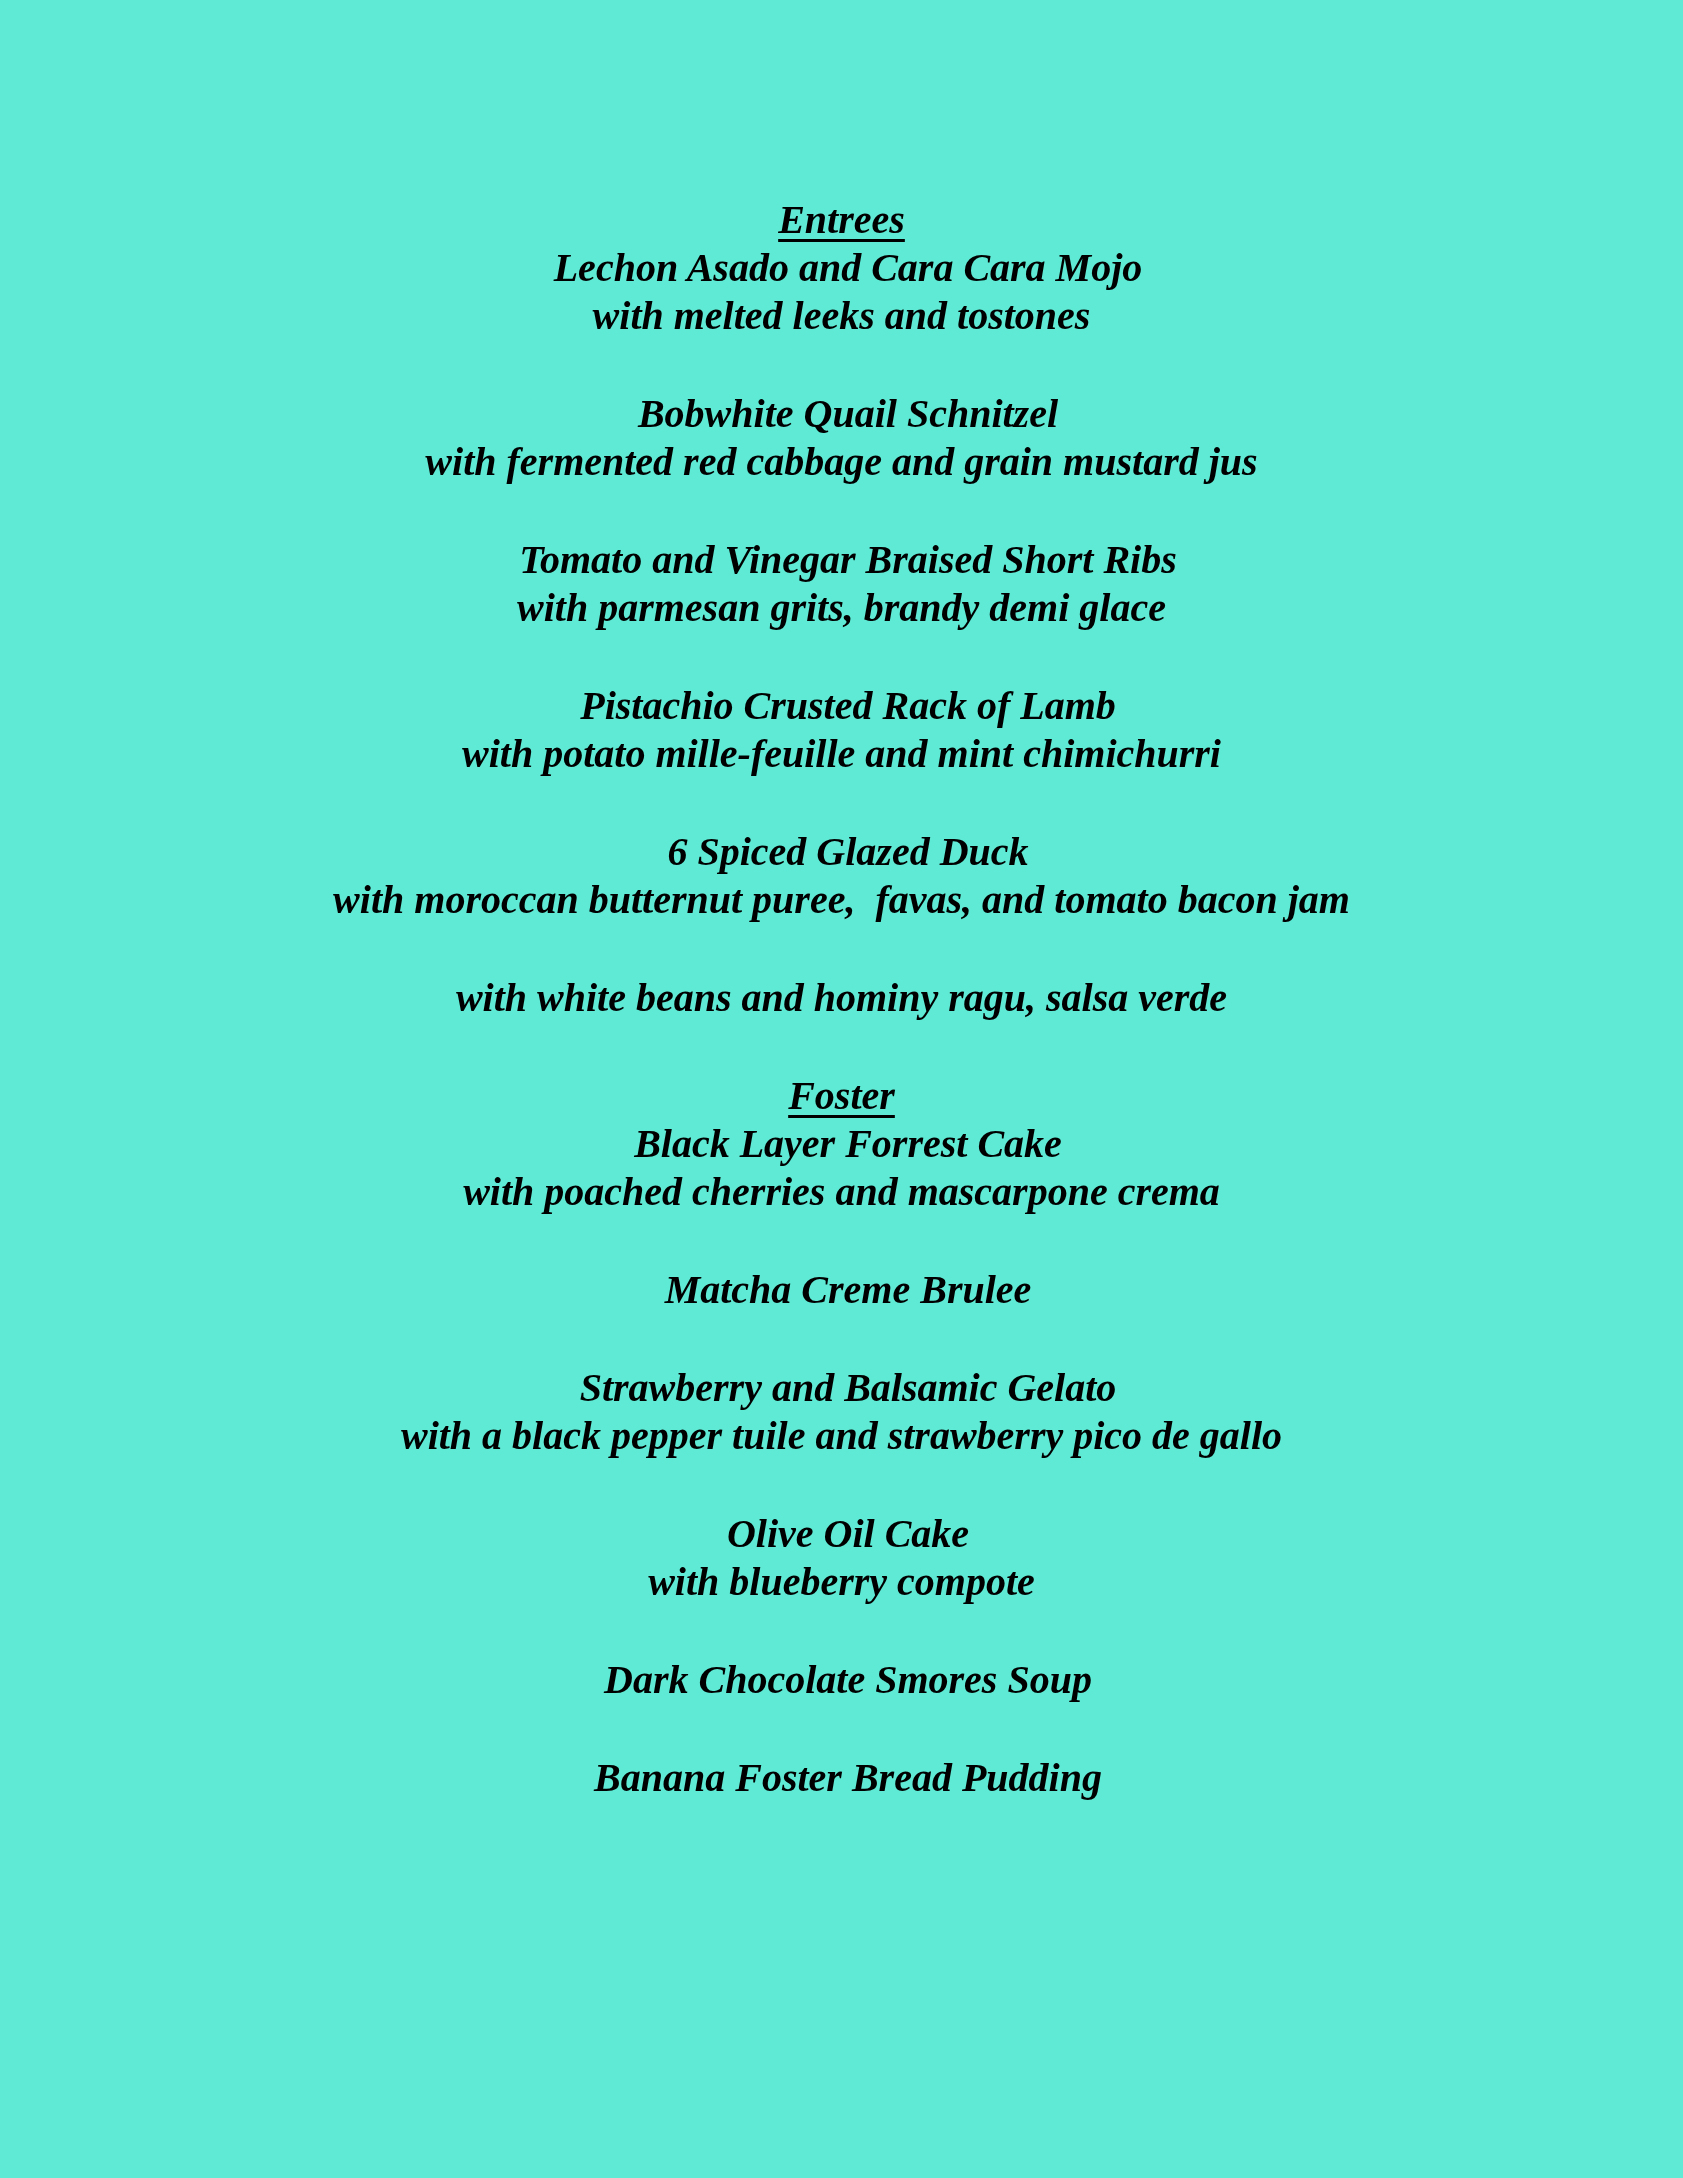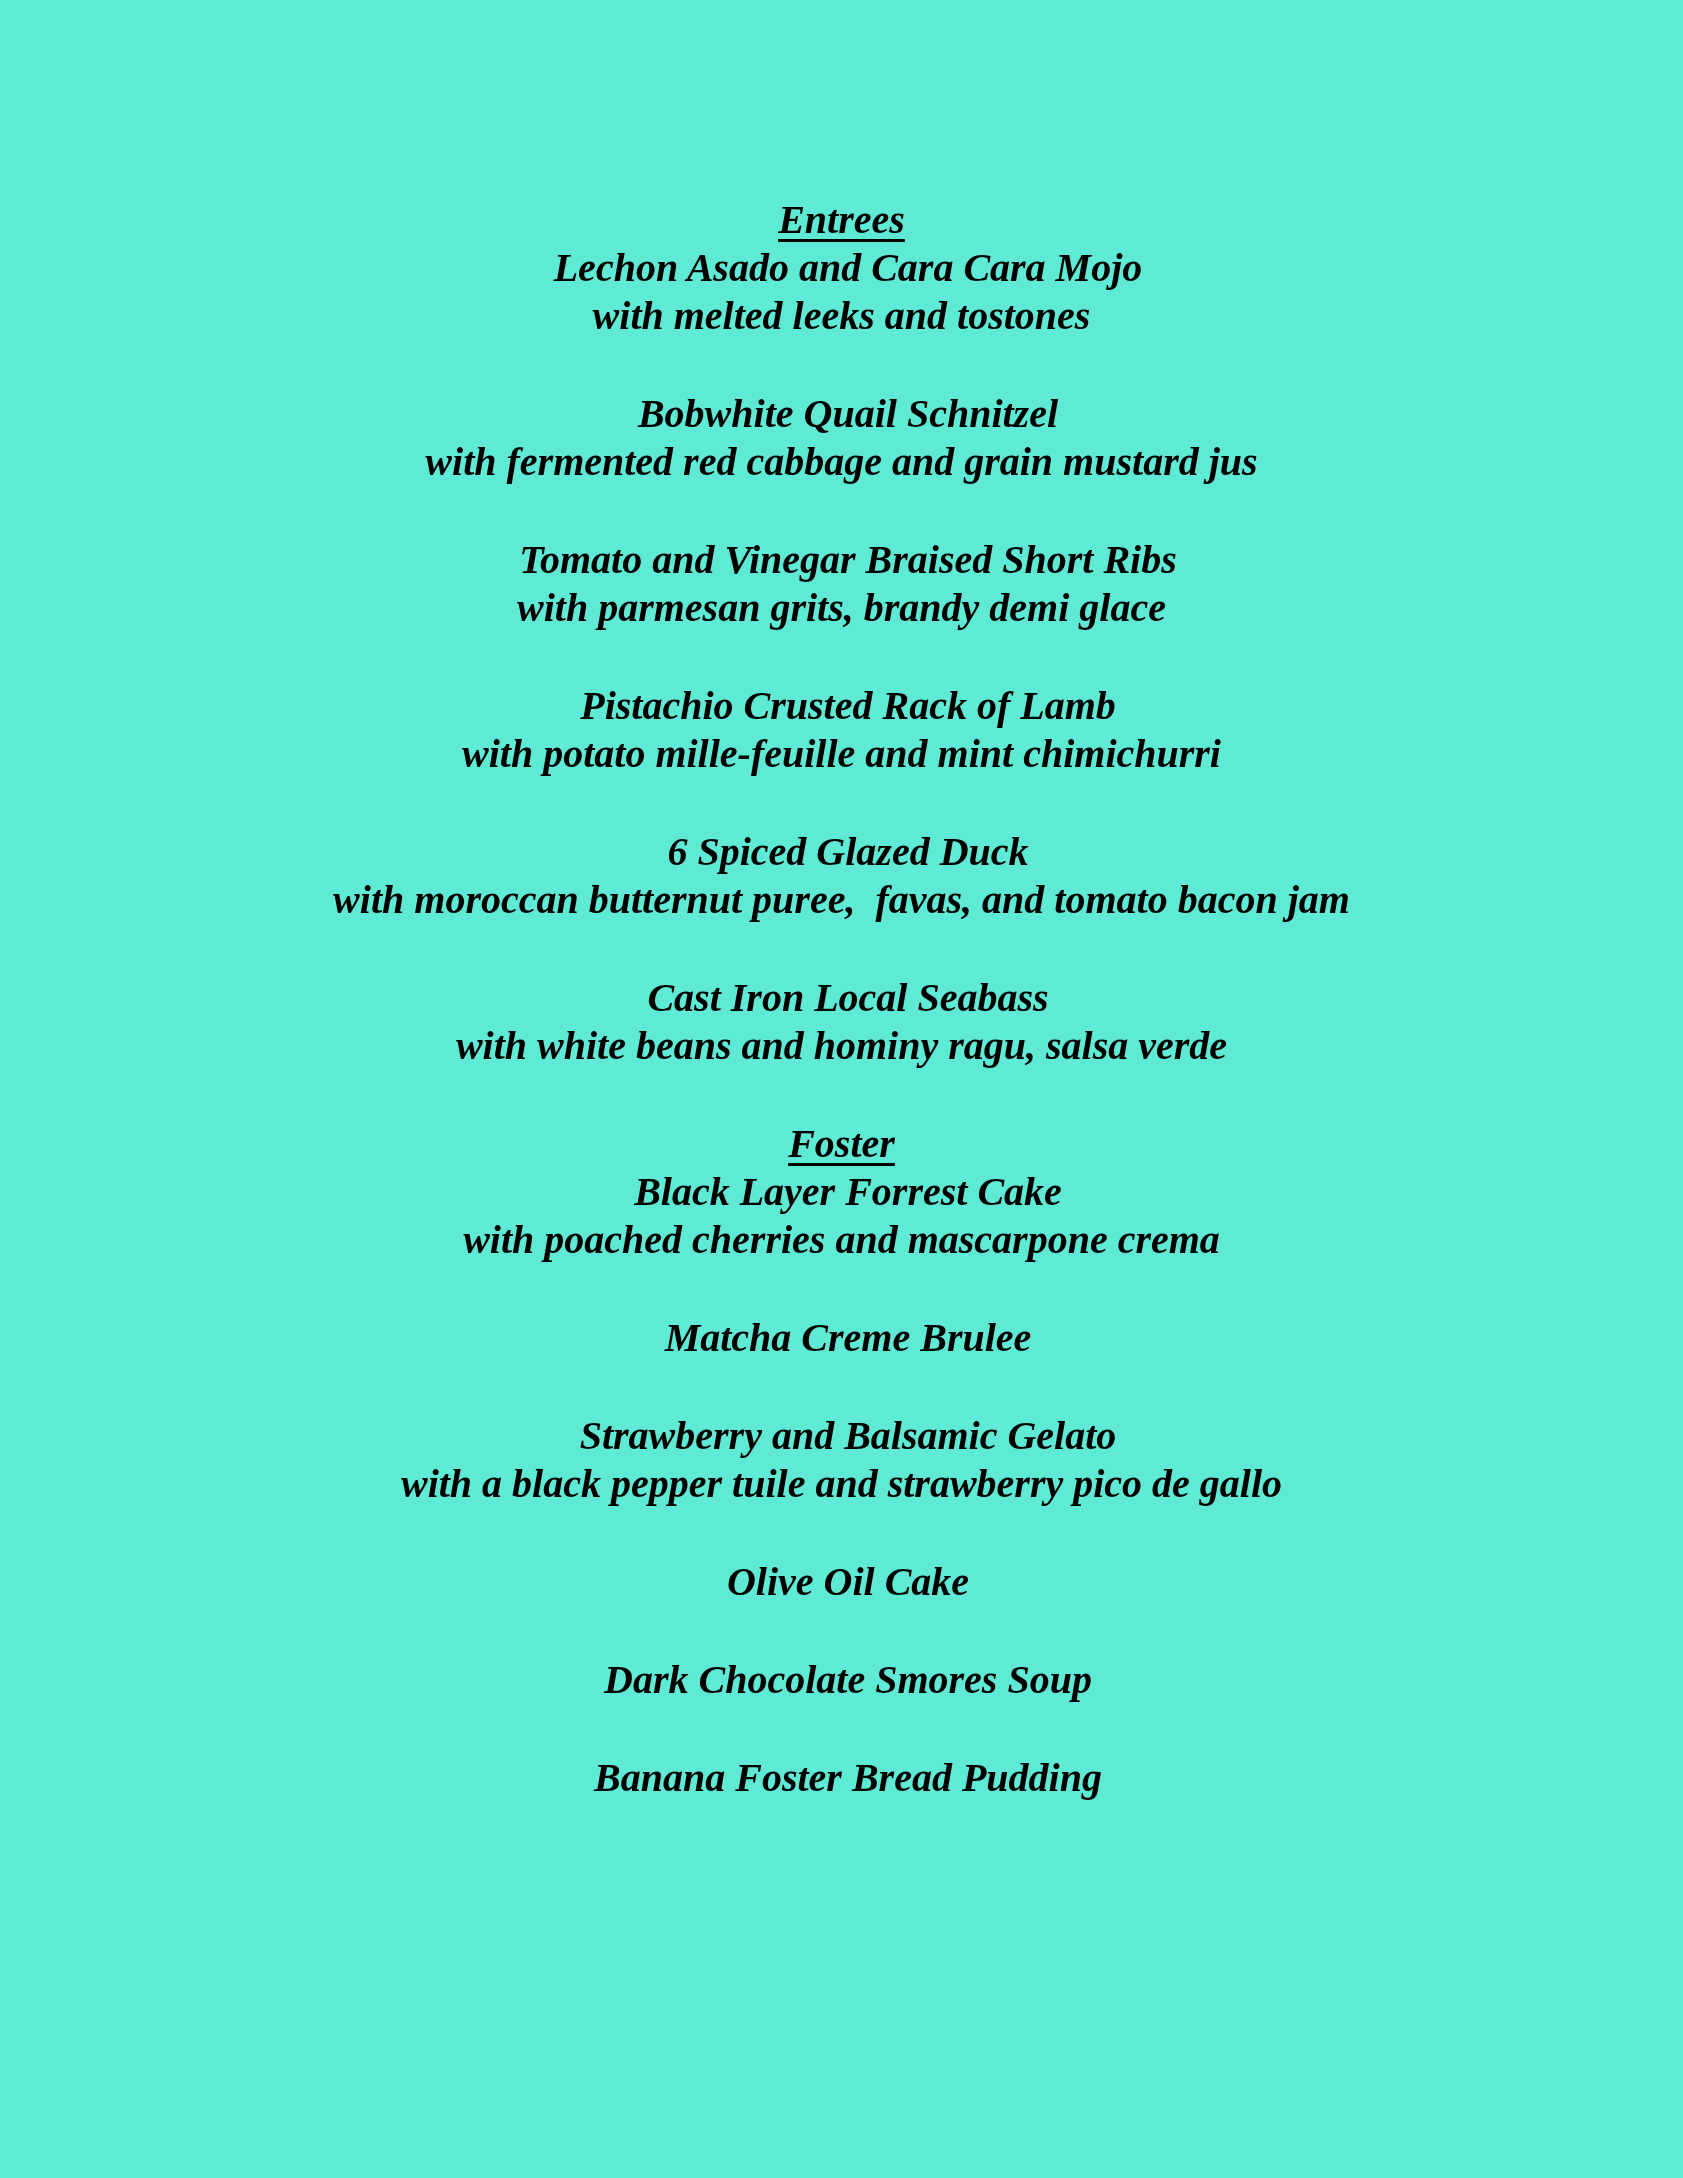--- a/index.html
+++ b/index.html
@@ -70,21 +70,20 @@
     <div class="item-name">Pistachio Crusted Rack of Lamb</div>
     <div class="item-desc">with potato mille-feuille and mint chimichurri</div>
   </div>
 
   <div class="menu-item">
     <div class="item-name">6 Spiced Glazed Duck</div>
     <div class="item-desc">with moroccan butternut puree,  favas, and tomato bacon jam</div>
   </div>
 
   <div class="menu-item">
-    <div class="item-name">Cast Iron Local Seabass</div>
     <div class="item-desc">with white beans and hominy ragu, salsa verde</div>
   </div>
 
   <div class="section-heading">Foster</div>
 
   <div class="menu-item">
     <div class="item-name">Black Layer Forrest Cake</div>
     <div class="item-desc">with poached cherries and mascarpone crema</div>
   </div>
 
@@ -92,20 +91,21 @@
     <div class="item-name">Matcha Creme Brulee</div>
   </div>
 
   <div class="menu-item">
     <div class="item-name">Strawberry and Balsamic Gelato</div>
     <div class="item-desc">with a black pepper tuile and strawberry pico de gallo</div>
   </div>
 
   <div class="menu-item">
     <div class="item-name">Olive Oil Cake</div>
+    <div class="item-desc">with blueberry compote</div>
   </div>
 
   <div class="menu-item">
     <div class="item-name">Dark Chocolate Smores Soup</div>
   </div>
 
   <div class="menu-item">
     <div class="item-name">Banana Foster Bread Pudding</div>
   </div>
 

